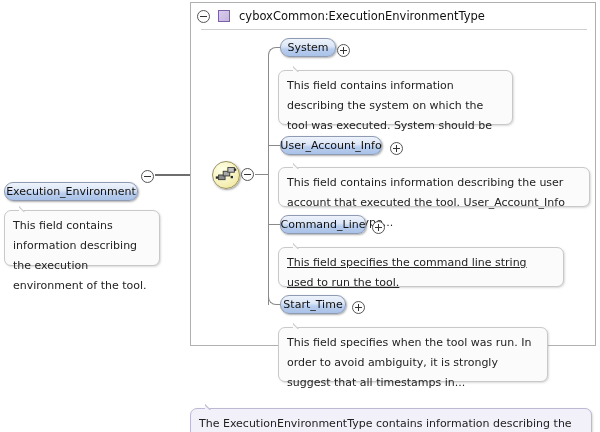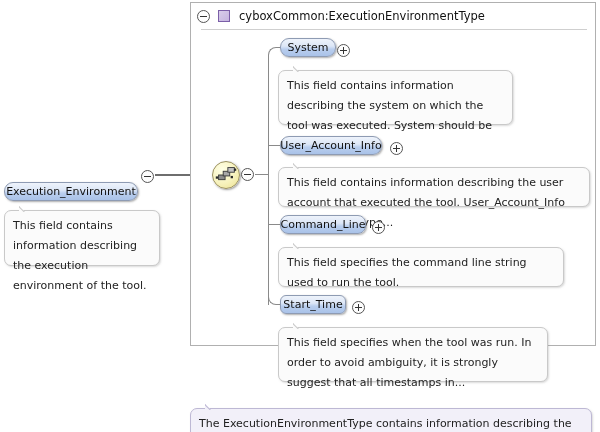--- a/index.html
+++ b/index.html
@@ -278,26 +278,26 @@
   <span class="tail"></span>
   <span>This field contains information describing the user account that executed the tool. User_Account_Info should be of type...</span>
 </div>
 
 <div class="elem-box" style="left:280px; top:215px; width:86px;border-radius:8px;">
   <span>Command_Line</span>
 </div>
 <div style="position:absolute; left:372px; top:221px;">
   <span class="circ plus"></span>
 </div>
-<div class="doc" style="left:278px; top:247px; width:286px; height:40px;">
+<div class="doc" style="left:278px; top:247px; width:286px; height:40px;text-decoration:underline;">
   <span class="tail"></span>
   <span>This field specifies the command line string used to run the tool.</span>
 </div>
 
-<div class="elem-box" style="left:280px; top:295px; width:66px;border-radius:6px;">
+<div class="elem-box" style="left:280px; top:295px; width:66px;">
   <span>Start_Time</span>
 </div>
 <div style="position:absolute; left:352px; top:301px;">
   <span class="circ plus"></span>
 </div>
 <div class="doc" style="left:278px; top:327px; width:270px; height:55px;">
   <span class="tail"></span>
   <span>This field specifies when the tool was run. In order to avoid ambiguity, it is strongly suggest that all timestamps in...</span>
 </div>
 

